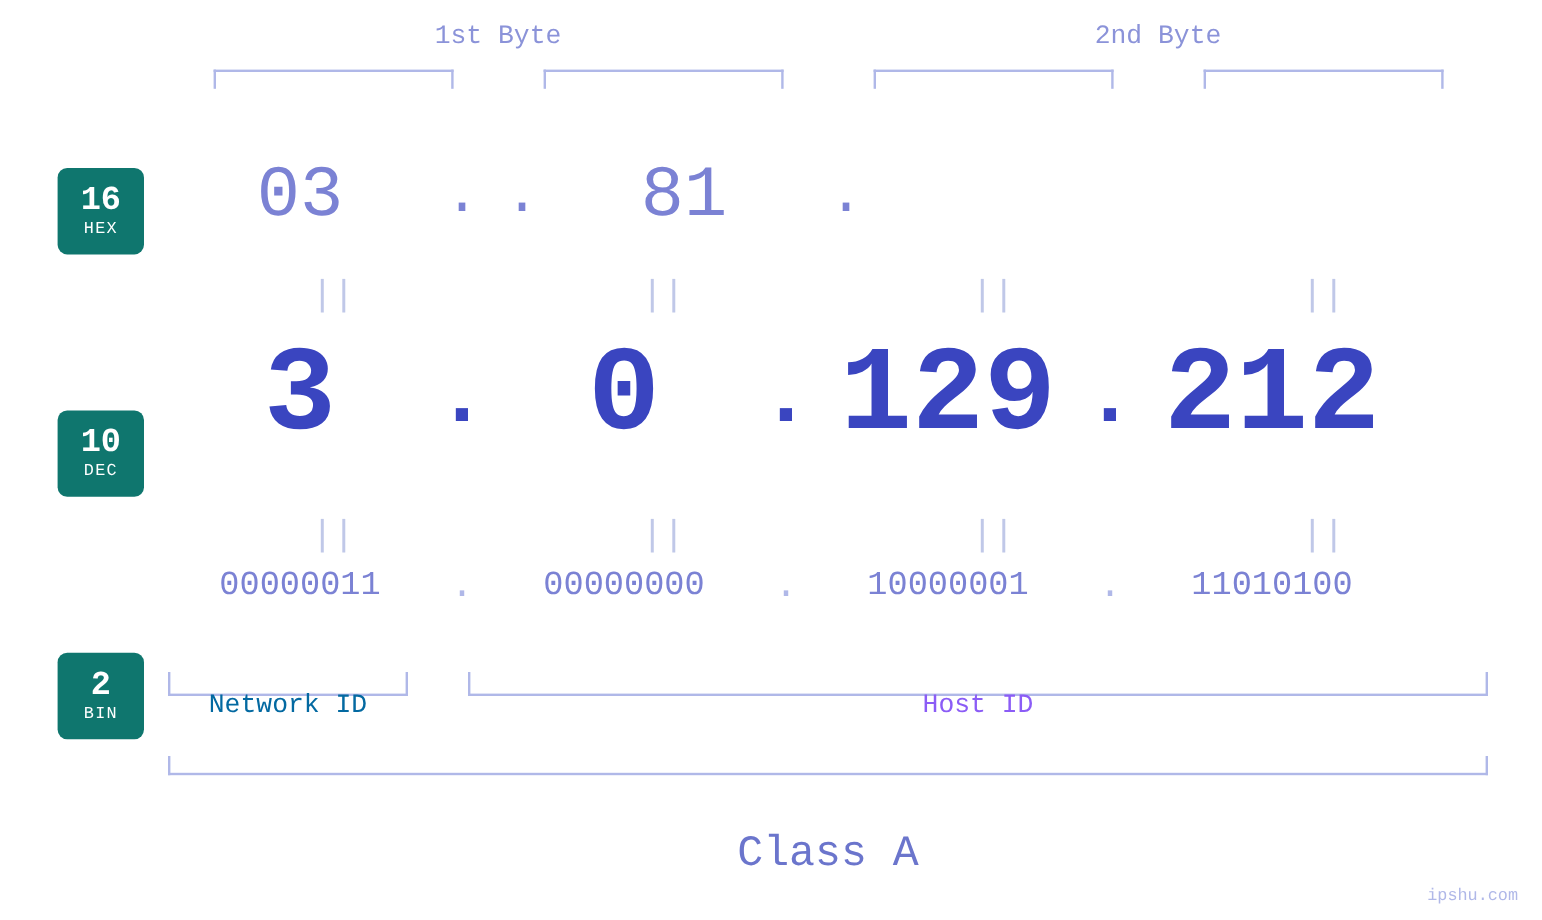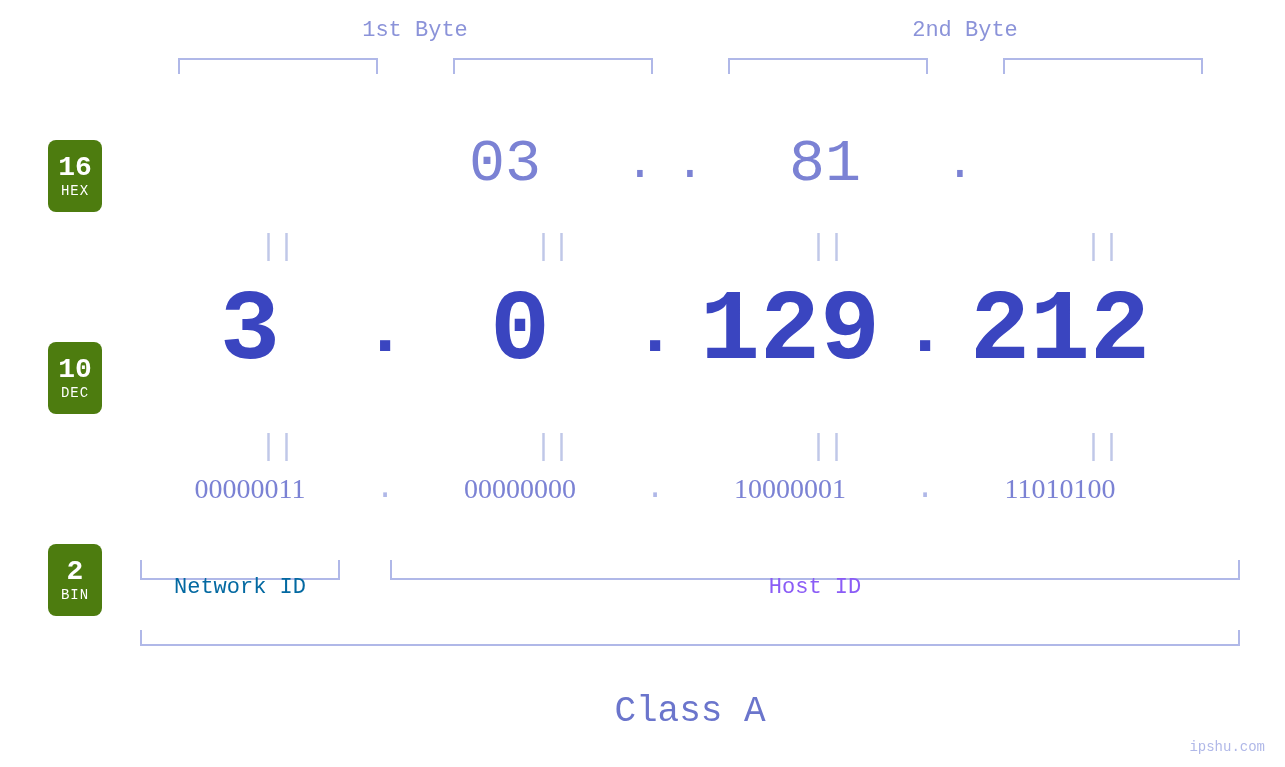--- a/index.html
+++ b/index.html
@@ -17,24 +17,24 @@
     .badges {
       position: absolute;
       left: 48px;
       top: 140px;
       display: flex;
       flex-direction: column;
       gap: 130px;
     }
 
     .badge {
-      background: #4d7c0f;
+      background: #0f766e;
       color: #ffffff;
       border-radius: 8px;
-      width: 54px;
+      width: 72px;
       height: 72px;
       display: flex;
       flex-direction: column;
       align-items: center;
       justify-content: center;
       font-family: 'Courier New', Courier, monospace;
     }
 
     .badge-number {
       font-size: 28px;
@@ -90,21 +90,21 @@
       font-size: 100px;
       text-align: center;
       font-family: 'Courier New', Courier, monospace;
       font-weight: bold;
     }
 
     .bin-val {
       color: #7b82d4;
       font-size: 28px;
       text-align: center;
-      font-family: Liberation Serif, serif;
+      font-family: Liberation Mono, monospace;
     }
 
     
     .watermark {
       position: absolute;
       bottom: 12px;
       right: 20px;
       color: #b0b8e8;
       font-size: 14px;
       font-family: 'Courier New', Courier, monospace;
@@ -138,21 +138,20 @@
     }
 
     
     .hex-row-area {
       position: absolute;
       top: 130px;
       left: 140px;
       display: flex;
       width: 1100px;
       align-items: center;
-      justify-content: center;
     }
 
     .eq-row-1 {
       position: absolute;
       top: 230px;
       left: 140px;
       display: flex;
       width: 1100px;
       align-items: center;
       justify-content: space-around;

